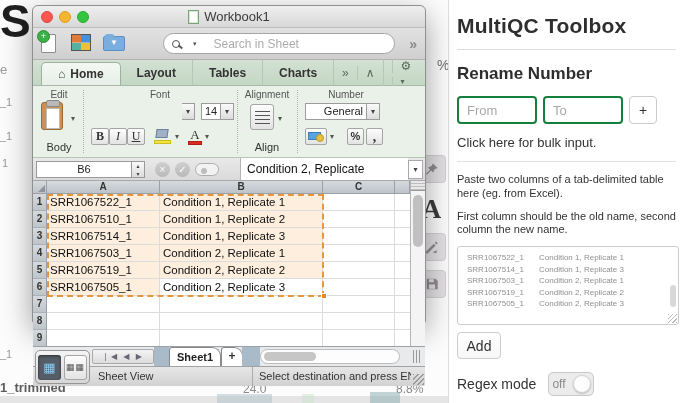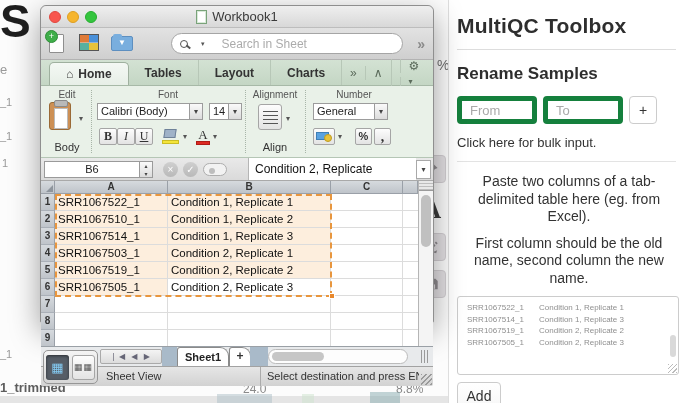--- a/index.html
+++ b/index.html
@@ -31,50 +31,50 @@
              font-family:"Liberation Serif", serif; font-size:27px; font-weight:bold;
              color:#3c3c3c; margin-bottom:7px; }
 
   
   .sidebar { position:absolute; left:448px; top:0; width:240px; height:403px; background:#fff;
              border-left:1px solid #dedede; z-index:3; padding:14px 12px 0 8px; color:#333; }
   .sb-title { font-size:21px; font-weight:bold; color:#2e2e2e; letter-spacing:.2px; }
   .sb-hr { border:none; border-top:1px solid #ddd; margin:11px 0 14px 0; }
   .sb-section { font-size:17px; font-weight:bold; color:#2e2e2e; margin-bottom:12px; }
   .sb-inputs { display:flex; gap:6px; margin-bottom:11px; }
-  .sb-input { width:80px; height:28px; border:5px solid #15803d; border-radius:4px;
+  .sb-input { width:80px; height:28px; border:2px solid #15803d; border-radius:4px;
               font-size:13px; padding:0 8px; color:#333; outline:none;
               font-family:"Liberation Sans", sans-serif; }
   .sb-input::placeholder { color:#a9a9a9; }
   .sb-plus { width:28px; height:28px; border:1px solid #ccc; border-radius:4px; background:#fff;
              font-size:14px; color:#333; cursor:pointer; }
   .sb-link { font-size:13px; color:#333; margin-bottom:11px; cursor:pointer; }
   .sb-div { border:none; border-top:1px solid #e3e3e3; margin:0 0 11px 0; }
-  .sb-p { font-size:14px; line-height:1.25; color:#333; margin-bottom:9px; width:224px;text-align:center; }
+  .sb-p { font-size:11px; line-height:1.25; color:#333; margin-bottom:9px; width:224px; }
   .sb-textarea { position:relative; width:222px; height:79px; border:1px solid #ccc;
                  border-radius:3px; background:#fff; padding:5px 10px 0 9px; overflow:hidden; }
   .ta-line { font-size:8px; line-height:11.5px; color:#8f8f8f; white-space:nowrap; }
   .ta-old { display:inline-block; width:72px; }
   .ta-scroll { position:absolute; right:2px; top:38px; width:6px; height:22px; background:#d9d9d9;
                border-radius:3px; }
   .ta-grip { position:absolute; right:1px; bottom:1px; width:9px; height:9px;
              background:repeating-linear-gradient(135deg,#bbb 0 1px,transparent 1px 3px); }
   .sb-add { margin-top:7px; width:44px; height:27px; border:1px solid #ccc; border-radius:4px;
             background:linear-gradient(#fff,#f7f7f7); font-size:14px; color:#333; cursor:pointer; }
   .sb-regex { display:flex; align-items:center; gap:12px; margin-top:13px; }
   .sb-regex-label { font-size:14px; color:#333; }
   .toggle { position:relative; width:46px; height:24px; background:#ececec; border:1px solid #c9c9c9;
             border-radius:5px; display:flex; align-items:center; cursor:pointer; }
   .toggle-text { font-size:12px; color:#8a8a8a; margin-left:3px; }
   .toggle-knob { position:absolute; right:2px; top:2px; width:18px; height:18px; background:#fdfdfd;
                  border:1px solid #d2d2d2; border-radius:50%;
                  box-shadow:0 1px 2px rgba(0,0,0,.2); }
 
   
-  .xl { position:absolute; left:40px; top:5px; width:394px; height:318px; z-index:5;
+  .xl { position:absolute; left:32px; top:5px; width:394px; height:318px; z-index:5;
         background:#e6e6e6; border:1px solid #8f8f8f; border-radius:6px 6px 2px 2px;
         box-shadow:0 10px 30px rgba(0,0,0,.38); }
   .titlebar { position:absolute; left:0; top:0; width:100%; height:22px;
               background:linear-gradient(#efefef,#d8d8d8); border-bottom:1px solid #bdbdbd;
               border-radius:6px 6px 0 0; }
   .lights { position:absolute; left:8px; top:5px; display:flex; gap:6px; }
   .light { width:12px; height:12px; border-radius:50%; }
   .lr { background:#f8564e; border:1px solid #e04840; }
   .ly { background:#f6b52e; border:1px solid #dd9f22; }
   .lg { background:#34c53e; border:1px solid #27ad30; }
@@ -172,21 +172,21 @@
   .g-align { left:204px; width:60px; }
   .align-btn { position:absolute; left:13px; top:18px; width:24px; height:26px;
                background:linear-gradient(#fdfdfd,#e3e3e3); border:1px solid #a5a5a5;
                border-radius:3px; cursor:pointer; }
   .align-lines { position:absolute; left:4px; top:6px; width:15px; height:13px;
                  background:repeating-linear-gradient(#555 0 1.5px,transparent 1.5px 4px); }
   .align-dd { position:absolute; left:41px; top:28px; font-size:8px; color:#555; }
   .align-lbl { position:absolute; bottom:4px; width:100%; text-align:center; font-size:11px;
                color:#333; }
   .g-num2 { left:264px; width:98px; }
-  .nsel { left:8px; top:17px; width:62px; }
+  .nsel { left:8px; top:17px; width:62px;text-align:right; }
   .nsel-dd { left:70px; top:17px; }
   .coin-btn { position:absolute; left:8px; top:42px; width:22px; height:17px;
               background:linear-gradient(#fdfdfd,#e3e3e3); border:1px solid #a5a5a5;
               border-radius:2px; cursor:pointer; }
   .coin-note { position:absolute; left:2px; top:3px; width:13px; height:8px; background:#5aa2e0;
                border:1px solid #3f7fb5; }
   .coin-gold { position:absolute; right:2px; bottom:2px; width:8px; height:8px; background:#e8c23a;
                border:1px solid #bd9c22; border-radius:50%; }
   .nbtn { position:absolute; top:42px; width:17px; height:17px;
           background:linear-gradient(#fdfdfd,#e3e3e3); border:1px solid #a5a5a5; border-radius:2px;
@@ -339,33 +339,34 @@
           <path d="M2 2h10l2.5 2.5V14H2z" fill="#8f8b8f"></path>
           <rect x="4.5" y="8.5" width="7" height="5" fill="#e3e0e3"></rect>
           <rect x="4.5" y="2.5" width="5.5" height="3.5" fill="#e3e0e3"></rect>
         </svg>
     </div>
   </div>
 
   <div class="sidebar">
     <div class="sb-title">MultiQC Toolbox</div>
     <hr class="sb-hr">
-    <div class="sb-section">Rename Samples</div>
+    <div class="sb-section">Rename Number</div>
     <div class="sb-inputs">
       <input class="sb-input" type="text" placeholder="From" style="">
       <input class="sb-input" type="text" placeholder="To" style="">
       <button class="sb-plus">+</button>
     </div>
     <div class="sb-link">Click here for bulk input.</div>
     <hr class="sb-div">
     <p class="sb-p">Paste two columns of a tab-delimited table here (eg. from Excel).</p>
     <p class="sb-p">First column should be the old name, second column the new name.</p>
     <div class="sb-textarea">
       <div class="ta-line"><span class="ta-old">SRR1067522_1</span><span>Condition 1, Replicate 1</span></div>
       <div class="ta-line"><span class="ta-old">SRR1067514_1</span><span>Condition 1, Replicate 3</span></div>
+      <div class="ta-line"><span class="ta-old">SRR1067503_1</span><span>Condition 2, Replicate 1</span></div>
       <div class="ta-line"><span class="ta-old">SRR1067519_1</span><span>Condition 2, Replicate 2</span></div>
       <div class="ta-line"><span class="ta-old">SRR1067505_1</span><span>Condition 2, Replicate 3</span></div>
       <div class="ta-scroll"></div>
       <div class="ta-grip"></div>
     </div>
     <button class="sb-add">Add</button>
     <div class="sb-regex">
       <span class="sb-regex-label">Regex mode</span>
       <div class="toggle">
         <span class="toggle-text">off</span>
@@ -398,43 +399,42 @@
         <span class="search-ph">Search in Sheet</span>
       </div>
       <span class="tb-more">»</span>
     </div>
 
     <div class="tabbar">
       <div class="rtab rtab-active">
         <span class="home-ic">⌂</span>
         <span>Home</span>
       </div>
+      <div class="rtab">Layout</div>
       <div class="rtab">Tables</div>
-      <div class="rtab">Layout</div>
       <div class="rtab">Charts</div>
       <div class="tab-right">
         <span class="first">»</span>
         <span>∧</span>
         <span><span>⚙</span> <span style="font-size:8px">▾</span></span>
       </div>
     </div>
 
     <div class="ribbon">
       <div class="grp g-edit">
         <div class="grp-label">Edit</div>
         <div class="paste-btn">
             <div class="clip"></div>
           </div>
         <span class="paste-dd">▾</span>
         <div class="paste-lbl">Body</div>
       </div>
       <div class="grp-div" style="left:50px"></div>
       <div class="grp g-font">
         <div class="grp-label">Font</div>
-        <div class="fsel fname">Calibri (Body)</div>
         <div class="fdd fname-dd">▾</div>
         <div class="fsel fsize">14</div>
         <div class="fdd fsize-dd">▾</div>
         <div class="fbtn fb-b">B</div>
         <div class="fbtn fb-i">I</div>
         <div class="fbtn fb-u">U</div>
         <div class="bucket">
           <span class="bucket-body"></span>
           <span class="bucket-bar"></span>
         </div>

